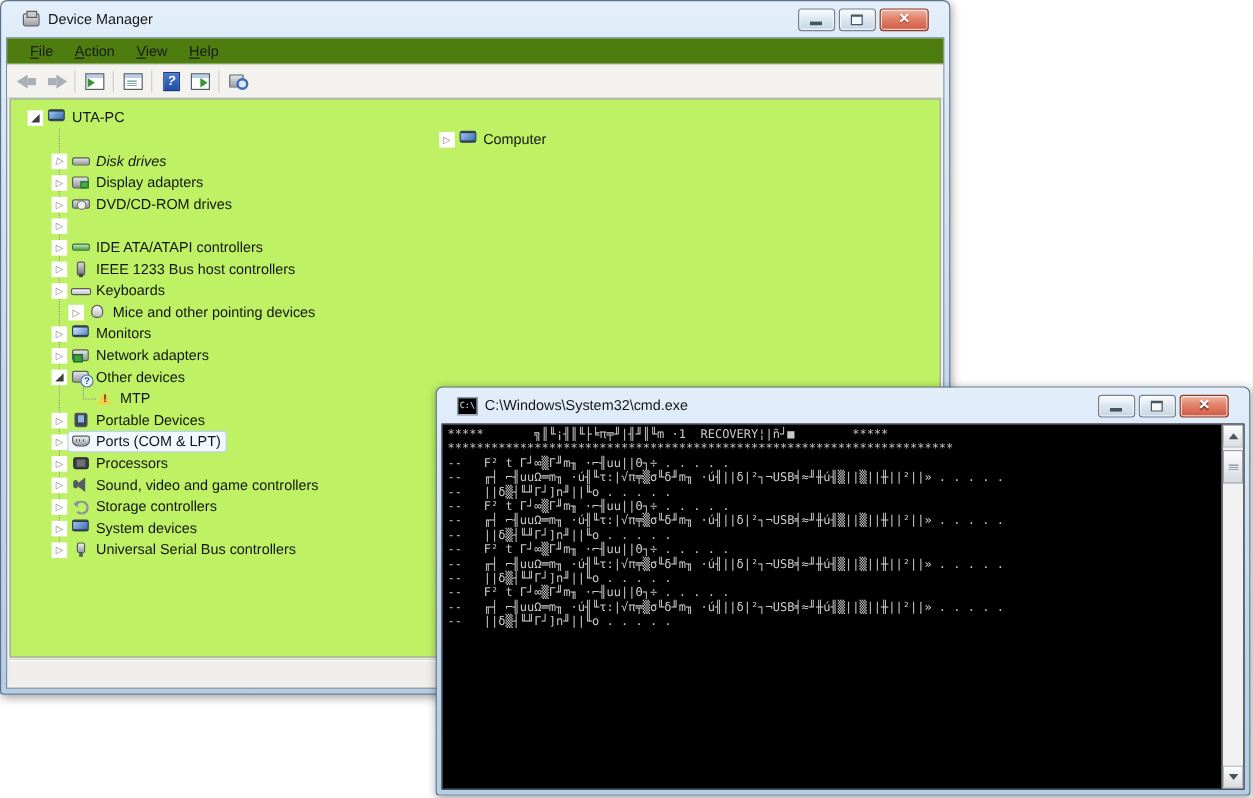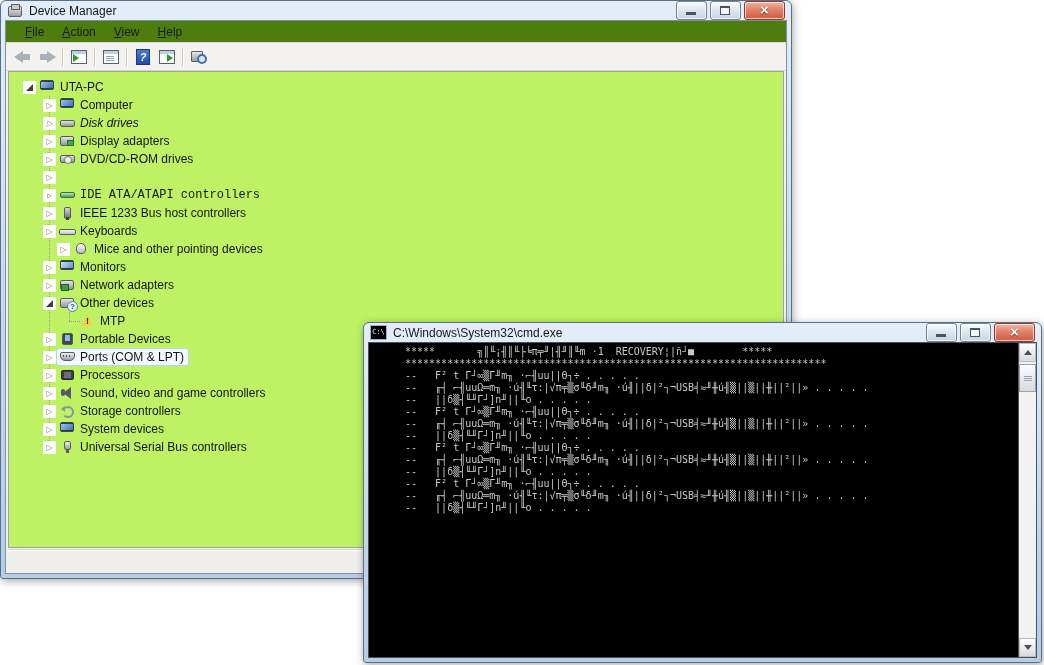--- a/index.html
+++ b/index.html
@@ -4,21 +4,21 @@
 <style>
   html,body{margin:0;padding:0;}
   body{width:1044px;height:665px;position:relative;background:#ffffff;overflow:hidden;
        font-family:"Liberation Sans",sans-serif;}
 
   
   .win{position:absolute;display:flex;flex-direction:column;
        background:linear-gradient(#e3eefa,#c2d6ec 60%,#b6cde6);
        border:1px solid #58718a;border-radius:6px 6px 3px 3px;
        box-shadow:1px 2px 8px rgba(0,0,0,.35);}
-  .titlebar{height:19px;flex:none;display:flex;align-items:center;padding:0 6px;gap:6px;}
+  .titlebar{height:30px;flex:none;display:flex;align-items:center;padding:0 17px;gap:6px;}
   .title{font-size:12px;color:#161616;flex:1;white-space:nowrap;overflow:hidden;}
   .winbtns{display:flex;gap:3px;}
   .wb{width:29px;height:17px;border:1px solid #75828f;border-radius:3px;position:relative;
       background:linear-gradient(#fcfdfe,#dde7f0 45%,#c6d6e4);box-shadow:inset 0 0 0 1px rgba(255,255,255,.7);}
   .wb-close{width:39px;border-color:#8e3a29;
       background:linear-gradient(#f2b5a5,#e0826a 45%,#d05a41);}
   .wb-min::after{content:"";position:absolute;left:9px;bottom:4px;width:10px;height:3px;background:#45565f;}
   .wb-max::after{content:"";position:absolute;left:9px;top:4px;width:8px;height:6px;
       border:1px solid #45565f;border-top-width:2px;background:#f4f8fb;}
   .wb-close::after{content:"\00d7";position:absolute;left:0;right:0;top:-1px;text-align:center;
@@ -128,21 +128,21 @@
   .ic-usb::before{inset:1px 5px 4px 5px;background:linear-gradient(#ececec,#9aa0a6);}
   .ic-usb::after{content:"";position:absolute;left:7px;bottom:1px;width:3px;height:4px;background:#565b61;}
 
   
   #cmd{left:363px;top:322px;width:677px;height:339px;z-index:2;}
   .cmd-ic{width:15px;height:13px;flex:none;background:#000;border:1px solid #9fb3c8;
       color:#e8e8e8;font-family:"DejaVu Sans Mono",monospace;font-size:7px;line-height:12px;text-align:center;}
   .console-wrap{background:#000;border-color:#46525f;flex-direction:row;}
   .console-text{flex:1;min-width:0;overflow:hidden;padding:3px 0 0 4px;
       font-family:"DejaVu Sans Mono",monospace;font-size:10px;line-height:12px;color:#c9c9c9;}
-  .cline{white-space:pre;height:12px;margin-left:32px;}
+  .cline{white-space:pre;height:12px;}
   .vscroll{width:17px;flex:none;background:#f2f2f2;display:flex;flex-direction:column;
       border-left:1px solid #555;}
   .sbtn{height:17px;flex:none;background:linear-gradient(#fdfdfd,#d9dde2);border:1px solid #b8bcc2;
       display:flex;align-items:center;justify-content:center;}
   .sbtn.up::after{content:"";border-left:4px solid transparent;border-right:4px solid transparent;
       border-bottom:5px solid #4e5257;}
   .sbtn.down::after{content:"";border-left:4px solid transparent;border-right:4px solid transparent;
       border-top:5px solid #4e5257;}
   .strack{flex:1;position:relative;}
   .sthumb{position:absolute;left:0;right:0;top:2px;height:26px;background:linear-gradient(#fdfdfd,#d5dae0);
@@ -203,21 +203,21 @@
       <div class="conn" style="left:60px;top:240px;height:9px;"></div>
       <div class="connh" style="left:60px;top:249px;width:11px;"></div>
       <div class="tree">
           <div class="trow" style="padding-left: 14px;">
             <span class="exp e"></span>
             <span class="node">
               <span class="ic ic-computer-root"></span>
               <span class="lbl">UTA-PC</span>
             </span>
           </div>
-          <div class="trow" style="padding-left: 34px;">
+          <div class="trow" style="padding-left: 34px; justify-content: center;">
             <span class="exp c"></span>
             <span class="node">
               <span class="ic ic-computer"></span>
               <span class="lbl">Computer</span>
             </span>
           </div>
           <div class="trow" style="padding-left: 34px; font-style: italic;">
             <span class="exp c"></span>
             <span class="node">
               <span class="ic ic-disk"></span>
@@ -234,21 +234,21 @@
           <div class="trow" style="padding-left: 34px;">
             <span class="exp c"></span>
             <span class="node">
               <span class="ic ic-dvd"></span>
               <span class="lbl">DVD/CD-ROM drives</span>
             </span>
           </div>
           <div class="trow" style="padding-left: 34px;">
             <span class="exp c"></span>
           </div>
-          <div class="trow" style="padding-left: 34px; font-family: Liberation Mono, monospace;">
+          <div class="trow" style="padding-left: 34px;">
             <span class="exp c"></span>
             <span class="node">
               <span class="ic ic-ide"></span>
               <span class="lbl">IDE ATA/ATAPI controllers</span>
             </span>
           </div>
           <div class="trow" style="padding-left: 34px;">
             <span class="exp c"></span>
             <span class="node">
               <span class="ic ic-firewire"></span>

